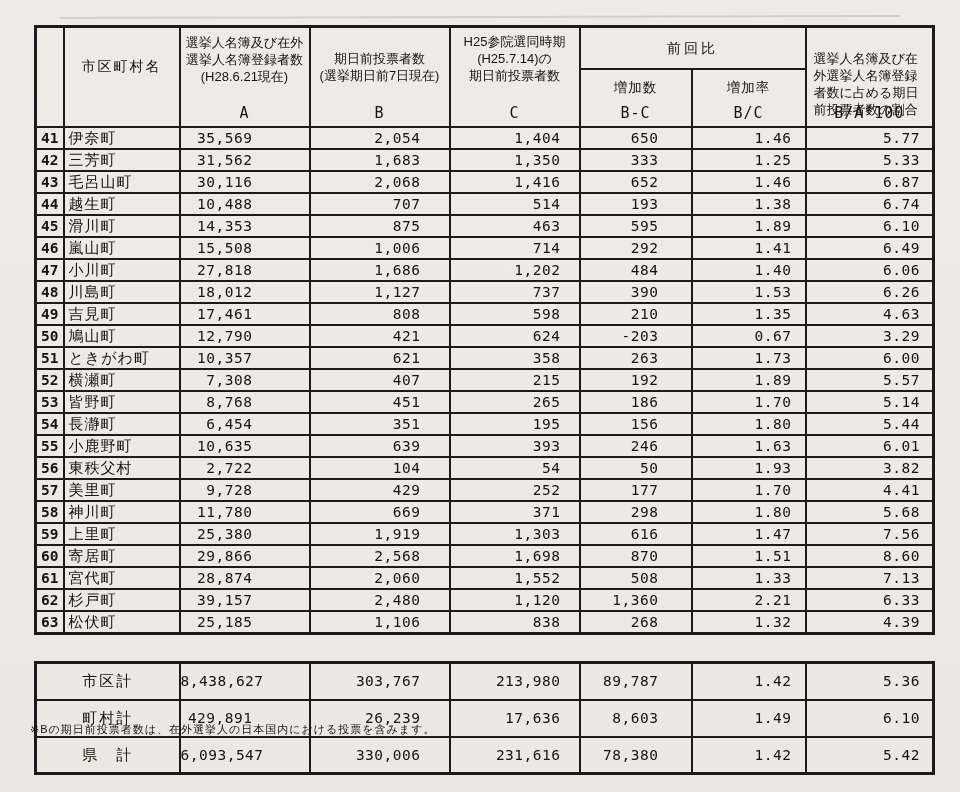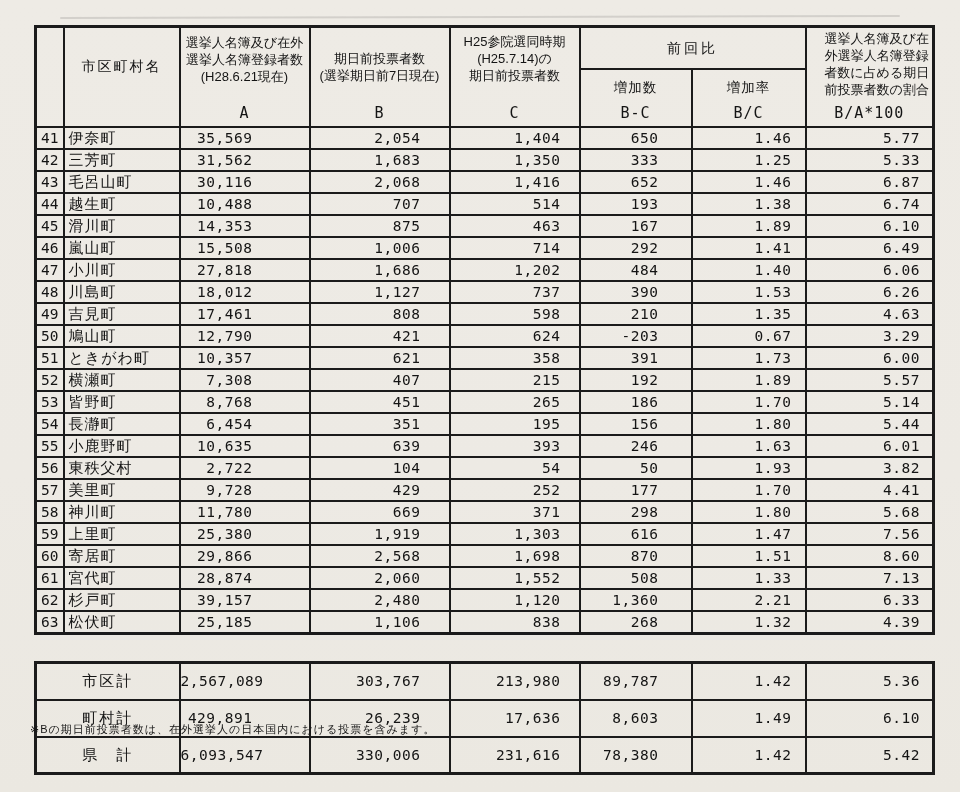--- a/index.html
+++ b/index.html
@@ -26,35 +26,35 @@
   thead th{font-weight:normal;font-size:13px;line-height:1.32;
     vertical-align:top;position:relative;text-align:center;}
   th .code{position:absolute;left:0;right:0;bottom:2px;
     font-size:15px;letter-spacing:1px;text-align:center;
     font-family:"DejaVu Sans Mono","Liberation Mono",monospace;}
   th.h-name{vertical-align:middle;}
   th.h-name .lbl{padding-bottom:22px;font-size:14px;letter-spacing:2px;}
   th.h-a .lbl{padding-top:6px;}
   th.h-b .lbl{padding-top:22px;}
   th.h-c .lbl{padding-top:5px;}
-  th.h-share .lbl{padding-top:2px;text-align:center;padding-left:7px;margin-left:8px;}
+  th.h-share .lbl{padding-top:22px;text-align:left;padding-left:7px;}
   th.h-prev{vertical-align:middle;font-size:14px;letter-spacing:3px;}
   th.h-sub{vertical-align:middle;}
   th.h-sub .lbl{padding-bottom:20px;font-size:13.5px;letter-spacing:1px;}
   tr.hdr1{height:42px;}
   tr.hdr2{height:58px;}
 
   
   tbody tr{height:22px;}
   td{font-size:15px;line-height:20px;}
   td.num{text-align:right;
     font-family:"DejaVu Sans Mono","Liberation Mono",monospace;
     font-size:14.5px;letter-spacing:.5px;}
   td.c-no{text-align:center;
-    font-family:"DejaVu Sans Mono","Liberation Mono",monospace;font-size:14.5px;}
+    font-family:"DejaVu Sans Mono","Liberation Mono",monospace;font-size:14.5px;font-weight:bold;}
   td.c-name{text-align:left;padding-left:4px;letter-spacing:1px;margin-left:44px;}
   td.c-a{padding-right:56px;}
   td.c-b{padding-right:28px;}
   td.c-c{padding-right:18px;}
   td.c-d{padding-right:32px;}
   td.c-r{padding-right:13px;}
   td.c-s{padding-right:12px;}
 
   .summary-table tbody tr{height:37px;}
   .summary-table td.c-label{text-align:center;letter-spacing:2px;font-size:15px;}
@@ -170,21 +170,21 @@
     <td class="num c-d">193</td>
     <td class="num c-r">1.38</td>
     <td class="num c-s">6.74</td>
   </tr>
         <tr>
     <td class="c-no">45</td>
     <td class="c-name">滑川町</td>
     <td class="num c-a">14,353</td>
     <td class="num c-b">875</td>
     <td class="num c-c">463</td>
-    <td class="num c-d">167</td>
+    <td class="num c-d">595</td>
     <td class="num c-r">1.89</td>
     <td class="num c-s">6.10</td>
   </tr>
         <tr>
     <td class="c-no">46</td>
     <td class="c-name">嵐山町</td>
     <td class="num c-a">15,508</td>
     <td class="num c-b">1,006</td>
     <td class="num c-c">714</td>
     <td class="num c-d">292</td>
@@ -230,21 +230,21 @@
     <td class="num c-d">-203</td>
     <td class="num c-r">0.67</td>
     <td class="num c-s">3.29</td>
   </tr>
         <tr>
     <td class="c-no">51</td>
     <td class="c-name">ときがわ町</td>
     <td class="num c-a">10,357</td>
     <td class="num c-b">621</td>
     <td class="num c-c">358</td>
-    <td class="num c-d">391</td>
+    <td class="num c-d">263</td>
     <td class="num c-r">1.73</td>
     <td class="num c-s">6.00</td>
   </tr>
         <tr>
     <td class="c-no">52</td>
     <td class="c-name">横瀬町</td>
     <td class="num c-a">7,308</td>
     <td class="num c-b">407</td>
     <td class="num c-c">215</td>
     <td class="num c-d">192</td>
@@ -370,21 +370,21 @@
         <col style="width:130px">
         <col style="width:140px">
       <col style="width:130px">
         <col style="width:112px">
         <col style="width:114px">
       <col style="width:128px">
     </colgroup>
     <tbody id="sum-tbody">
         <tr>
     <td class="c-label">市区計</td>
-    <td class="num c-a">2,567,089</td>
+    <td class="num c-a">8,438,627</td>
     <td class="num c-b">303,767</td>
     <td class="num c-c">213,980</td>
     <td class="num c-d">89,787</td>
     <td class="num c-r">1.42</td>
     <td class="num c-s">5.36</td>
   </tr>
         <tr>
     <td class="c-label">町村計</td>
     <td class="num c-a">429,891</td>
     <td class="num c-b">26,239</td>

